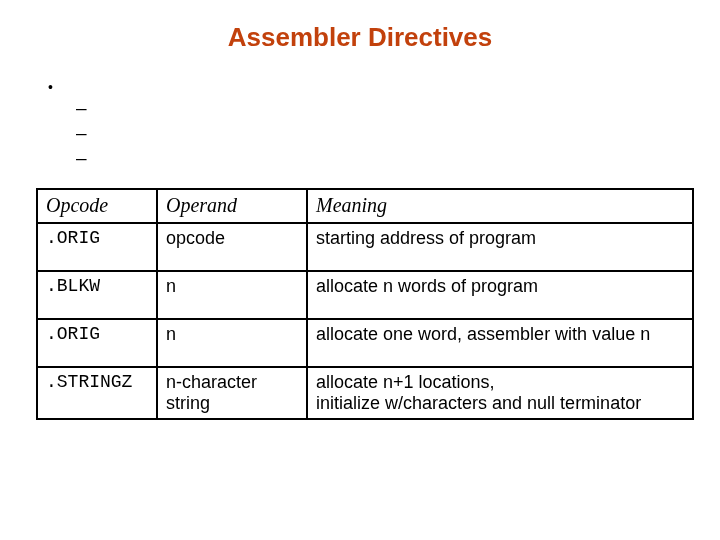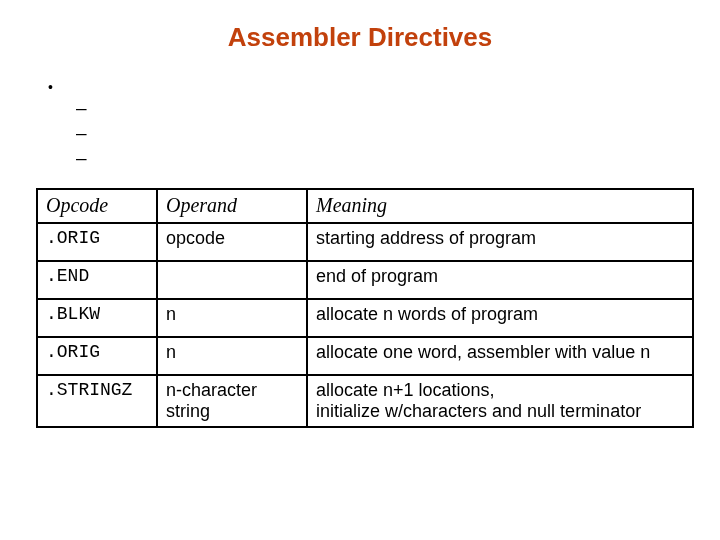--- a/index.html
+++ b/index.html
@@ -54,21 +54,21 @@
     font-family: Arial, Helvetica, sans-serif;
   }
   th {
     font-family: Liberation Serif, serif;
     font-style: italic;
     font-weight: normal;
     font-size: 20px;
     height: 34px;
   }
   th.center { text-align: left; }
-  td { font-size: 18px; height: 38px; }
+  td { font-size: 18px; height: 48px; }
   td.opcode { font-family: "Courier New", monospace; font-size: 18px; }
   col.c1 { width: 120px; }
   col.c2 { width: 150px; }
   col.c3 { width: 386px; }
 </style>
 </head>
 <body>
 
 <div class="title">Assembler Directives</div>
 
@@ -102,25 +102,20 @@
       <th class="center">Meaning</th>
     </tr>
   </thead>
   <tbody>
     <tr>
       <td class="opcode">.ORIG</td>
       <td>opcode</td>
       <td>starting address of program</td>
     </tr>
     <tr>
-      <td class="opcode">.END</td>
-      <td></td>
-      <td>end of program</td>
-    </tr>
-    <tr>
       <td class="opcode">.BLKW</td>
       <td>n</td>
       <td>allocate n words of program</td>
     </tr>
     <tr>
       <td class="opcode">.ORIG</td>
       <td>n</td>
       <td>allocate one word, assembler with value n</td>
     </tr>
     <tr>

